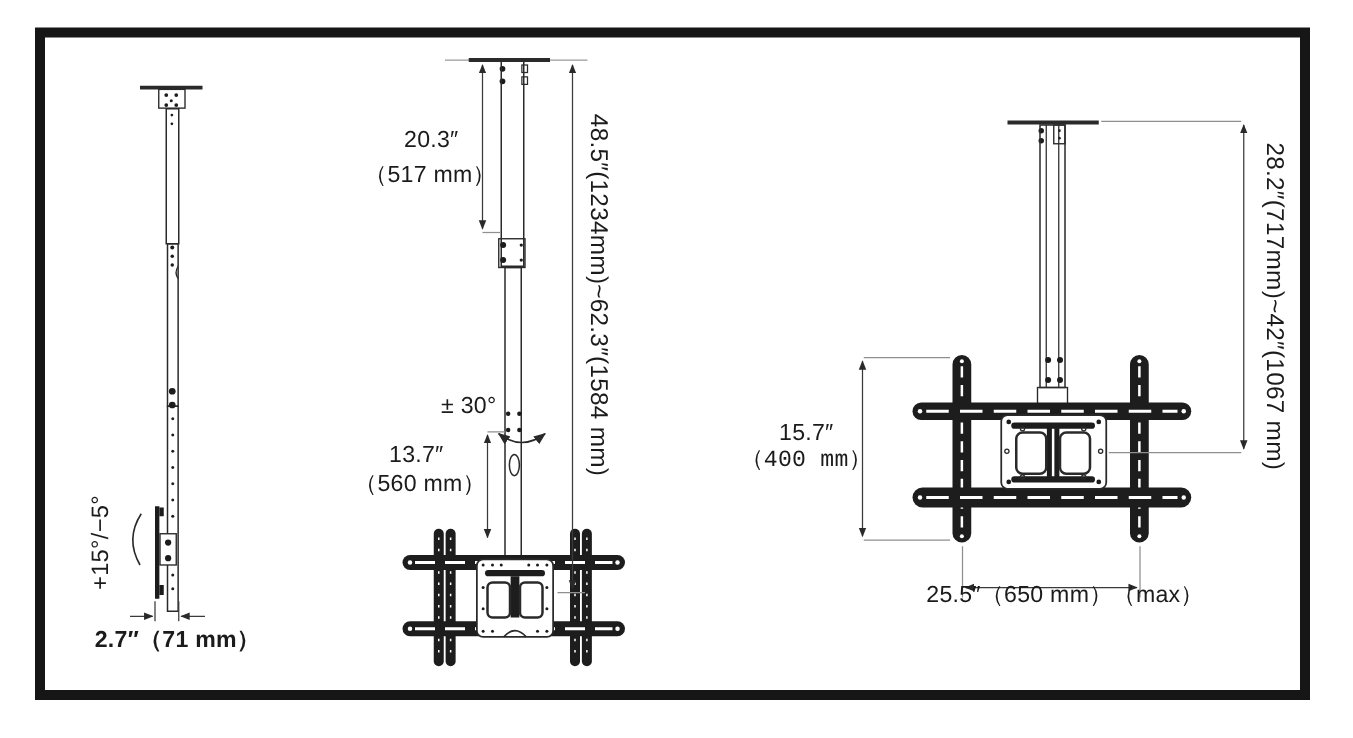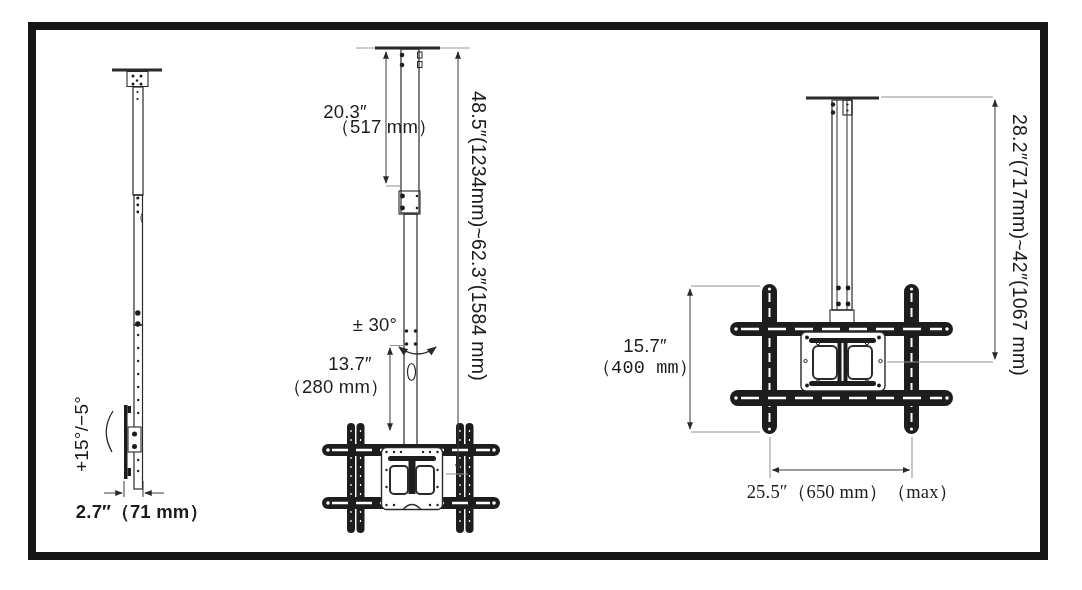--- a/index.html
+++ b/index.html
@@ -261,29 +261,29 @@
         <line x1="772.5" y1="470" x2="909.5" y2="470" marker-start="url(#ar)" marker-end="url(#ar)"></line>
       </g>
     </g>
   </svg>
 
   <div class="lbl rotm90 f19" style="left:81px;top:434px;">+15°/−5°</div>
 
   <div class="lbl f18" style="left:142px;top:512px;font-weight:bold;">2.7″（71 mm）</div>
 
   <div class="lbl f18" style="left:345px;top:112px;">20.3″</div>
-  <div class="lbl f18" style="left:344px;top:127px;margin-left:40px;">（517 mm）</div>
+  <div class="lbl f18" style="left:344px;top:140px;">（517 mm）</div>
 
   <div class="lbl rot90 f20" style="left:478px;top:236px;">48.5″(1234mm)~62.3″(1584 mm)</div>
 
   <div class="lbl f18" style="left:375px;top:325px;">± 30°</div>
 
-  <div class="lbl f18" style="left:333px;top:364px;margin-left:17px;">13.7″</div>
-  <div class="lbl f18" style="left:336px;top:387px;">（280 mm）</div>
+  <div class="lbl f18" style="left:333px;top:364px;">13.7″</div>
+  <div class="lbl f18" style="left:336px;top:387px;">（560 mm）</div>
 
   <div class="lbl f18" style="left:645px;top:346px;">15.7″</div>
   <div class="lbl f18" style="left:645px;top:369px;font-family:Liberation Mono, monospace;">（400 mm）</div>
 
   <div class="lbl rot90 f20" style="left:1019px;top:245px;">28.2″(717mm)~42″(1067 mm)</div>
 
-  <div class="lbl f18" style="left:852px;top:492px;font-family:Liberation Serif, serif;">25.5″（650 mm）（max）</div>
+  <div class="lbl f18" style="left:852px;top:476px;">25.5″（650 mm）（max）</div>
 
 </div>
 
 </body></html>

